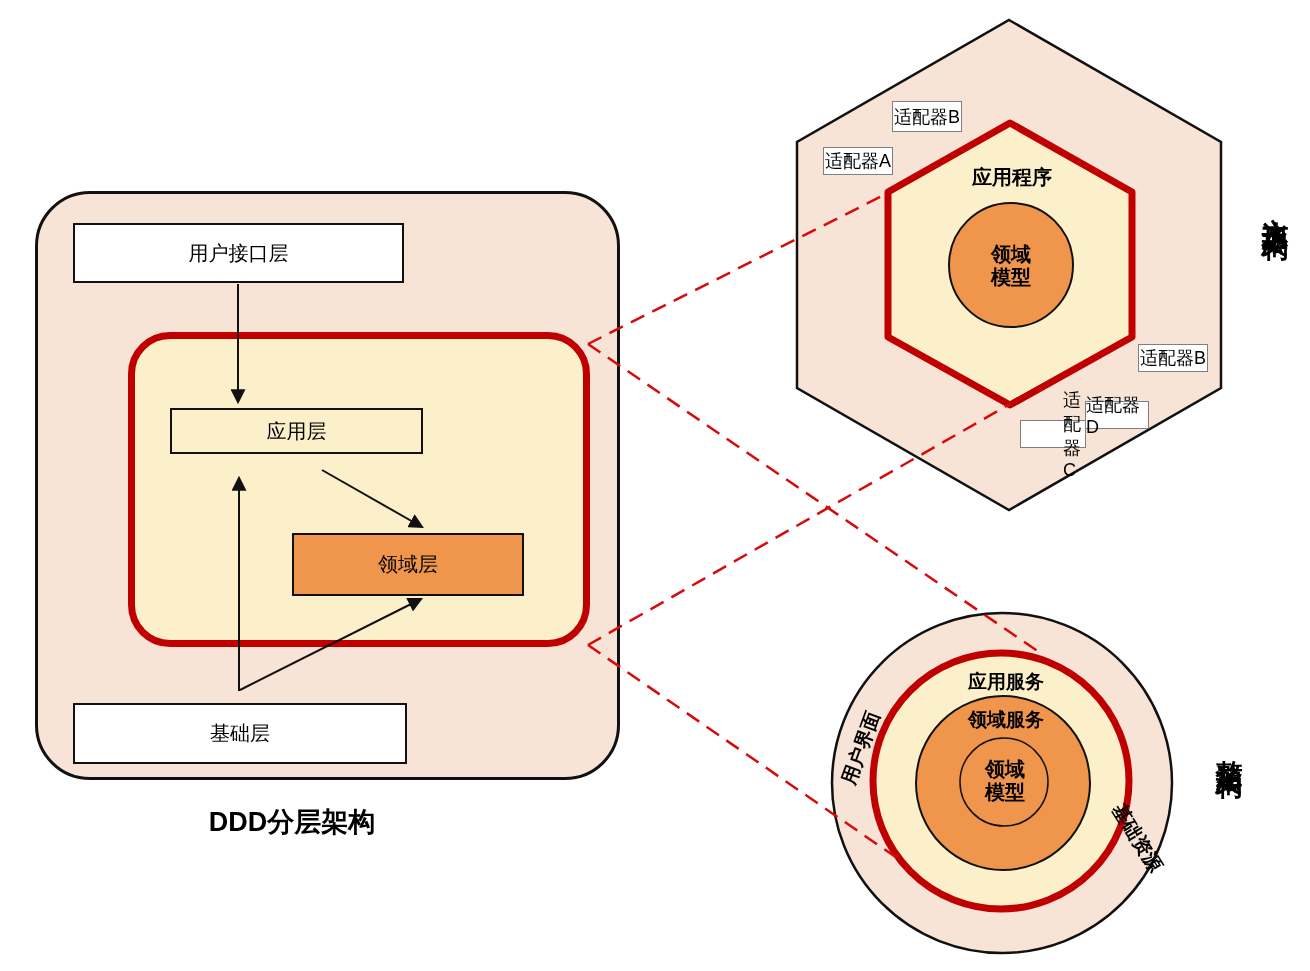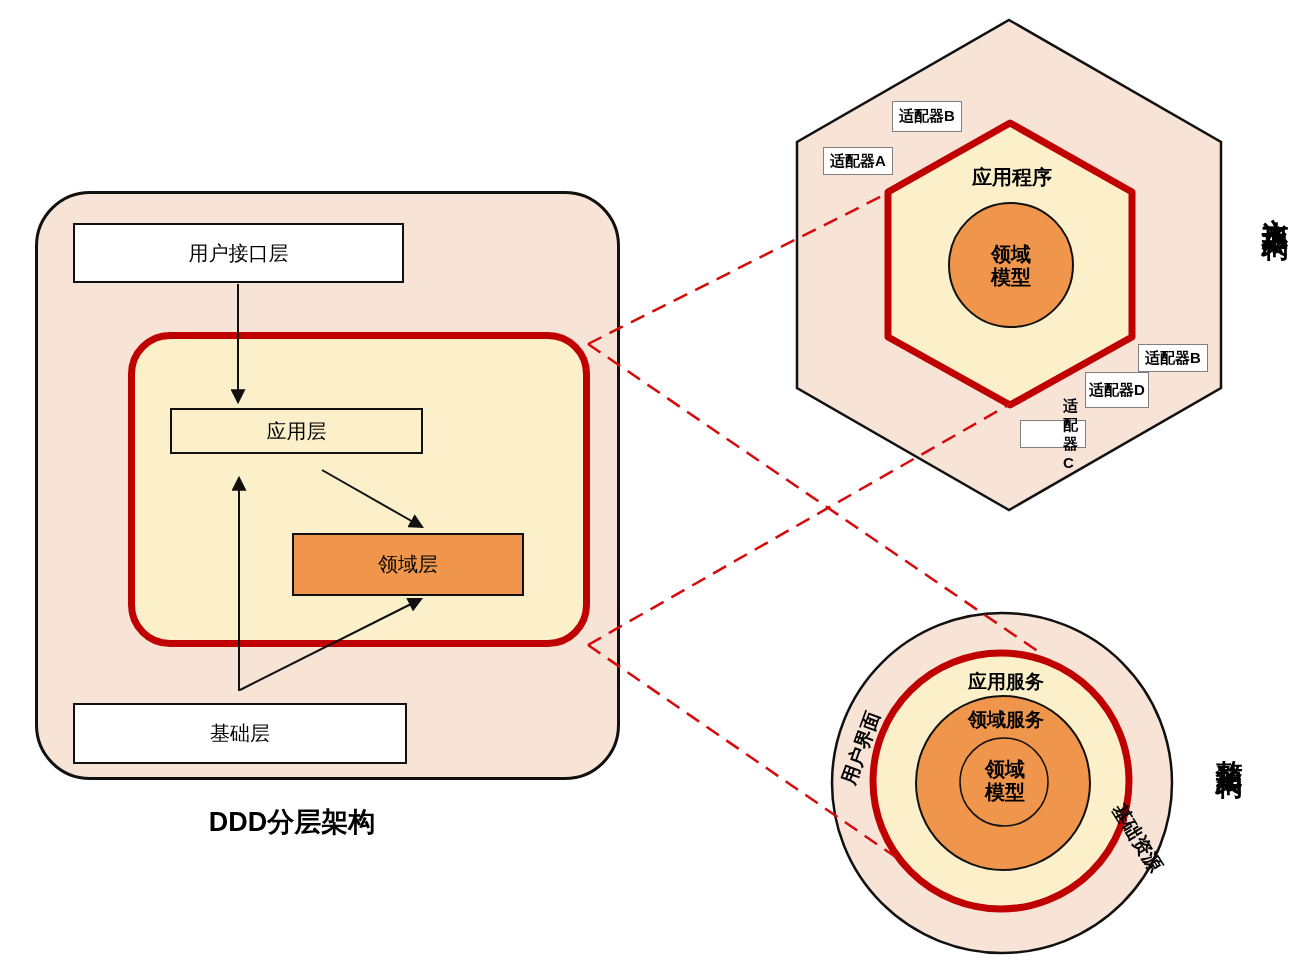--- a/index.html
+++ b/index.html
@@ -22,21 +22,21 @@
   .ddd-title{left:192px;top:804px;width:200px;text-align:center;
     font-weight:bold;font-size:27px;}
   
   svg.layer{position:absolute;left:0;top:0;pointer-events:none;}
   
   .lbl{position:absolute;transform:translate(-50%,-50%);white-space:nowrap;
     font-weight:bold;font-size:20px;text-align:center;}
   .lbl-wrap2{width:44px;white-space:normal;word-break:break-all;line-height:1.15;}
   .adapter{position:absolute;box-sizing:border-box;background:#ffffff;
     border:1.5px solid #7f7f7f;display:flex;align-items:center;justify-content:center;
-    font-size:15px;font-weight:700;}
+    font-size:18px;font-weight:400;}
   .vtitle{position:absolute;writing-mode:vertical-rl;text-orientation:upright;
     font-weight:bold;font-size:27px;letter-spacing:4px;transform:translate(-50%,0);}
   .ring-label{position:absolute;font-weight:bold;font-size:19px;white-space:nowrap;}
 </style>
 </head>
 <body>
 
 <div class="canvas">
 
   <div class="abs ddd-outer"></div>
@@ -74,21 +74,21 @@
 
   <div class="adapter" style="left:823px;top:147px;width:70px;height:28px;">
     <span>适配器A</span>
   </div>
   <div class="adapter" style="left:892px;top:101px;width:70px;height:31px;">
     <span>适配器B</span>
   </div>
   <div class="adapter" style="left:1020px;top:420px;width:66px;height:28px;padding-left:42px;">
     <span>适配器C</span>
   </div>
-  <div class="adapter" style="left:1085px;top:372px;width:64px;height:36px;">
+  <div class="adapter" style="left:1085px;top:401px;width:64px;height:28px;">
     <span>适配器D</span>
   </div>
   <div class="adapter" style="left:1138px;top:344px;width:70px;height:28px;">
     <span>适配器B</span>
   </div>
 
   <div class="vtitle" style="left:1275px;top:196px;">六边形架构</div>
 
   <div class="lbl" style="left:1006px;top:682px;font-size:19px;">应用服务</div>
   <div class="lbl" style="left:1006px;top:720px;font-size:19px;">领域服务</div>

